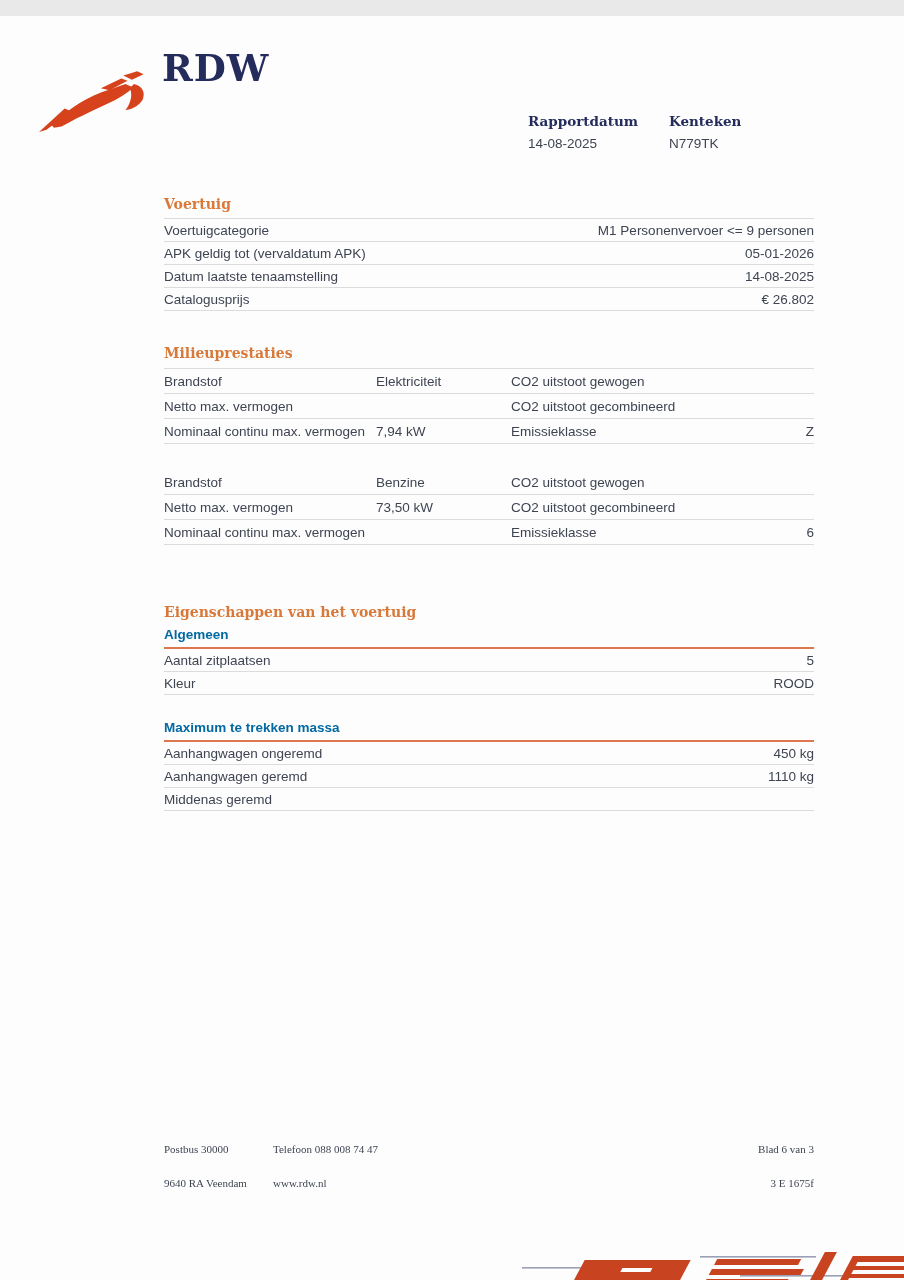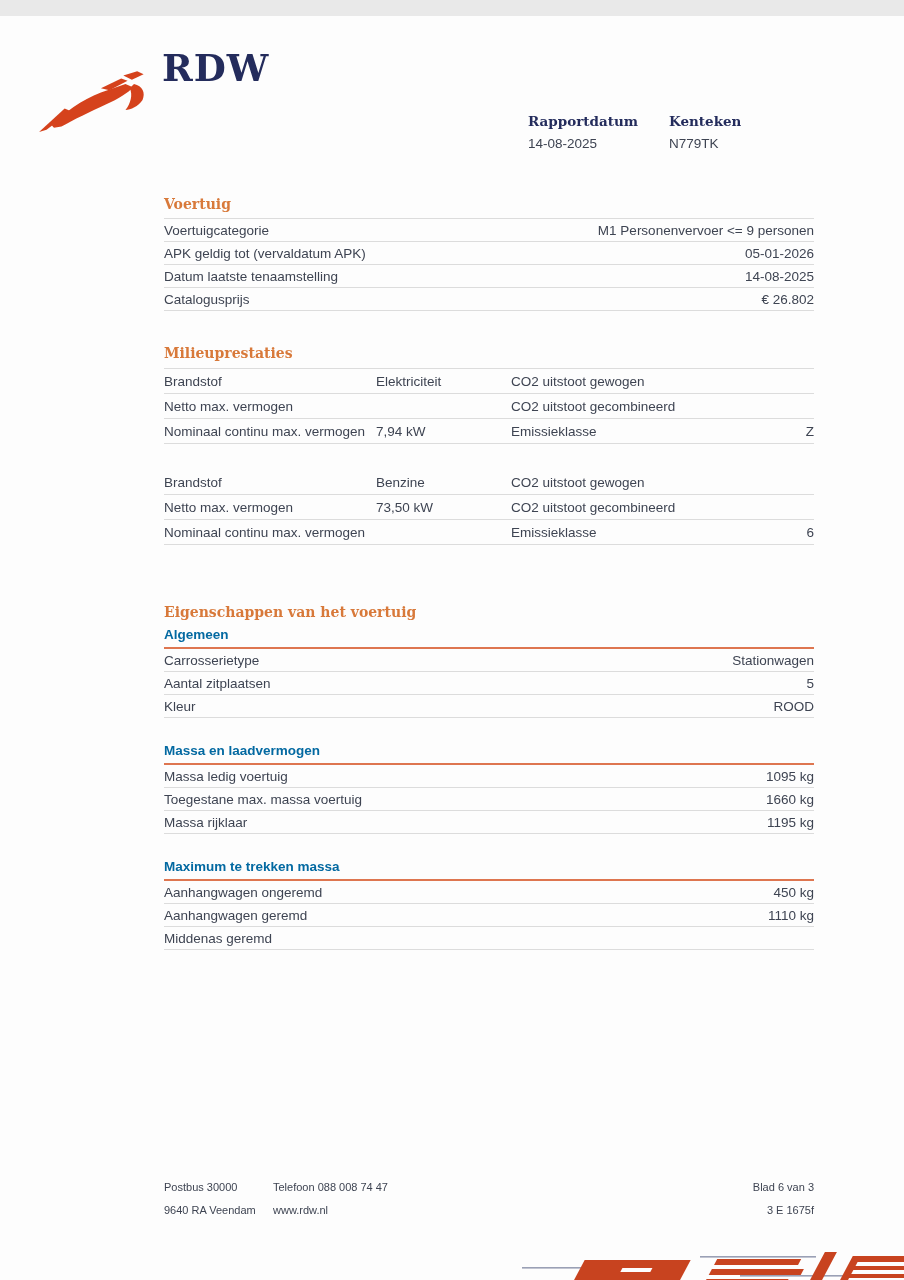--- a/index.html
+++ b/index.html
@@ -59,23 +59,23 @@
   
   .subsec { margin-top:25px; }
   .subsec.first { margin-top:7px; }
   .subsec-title {
     font-weight:bold; font-size:13.5px; color:#0369a1;
     padding-bottom:5px; border-bottom:2px solid #de7650;
   }
 
   
   .footer {
-    position:absolute; left:164px; top:1165px; width:650px;
-    display:grid; grid-template-columns:109px 1fr auto; row-gap:11px;
-    font-size:11px; color:#3e4452;
+    position:absolute; left:164px; top:1127px; width:650px;
+    display:grid; grid-template-columns:109px 1fr auto; row-gap:22px;
+    font-size:11px; color:#3e4452;font-family:Liberation Serif, serif;
   }
   .footer .right { text-align:right; }
 
   
   .speed-graphic { position:absolute; right:0; bottom:0; width:400px; height:46px; }
 </style>
 </head>
 <body>
 
 <div class="page">
@@ -170,49 +170,30 @@
       </div>
     </div>
   </div>
 
   <div class="sec-eigen">
     <div class="sec-heading">Eigenschappen van het voertuig</div>
 
     <div class="subsec first">
       <div class="subsec-title">Algemeen</div>
       <div class="kv-row">
-        <span class="kv-label">Carrosserietype</span>
-        <span class="kv-value">Stationwagen</span>
-      </div>
-      <div class="kv-row">
         <span class="kv-label">Aantal zitplaatsen</span>
         <span class="kv-value">5</span>
       </div>
       <div class="kv-row">
         <span class="kv-label">Kleur</span>
         <span class="kv-value">ROOD</span>
       </div>
     </div>
 
 
-    <div class="subsec">
-      <div class="subsec-title">Massa en laadvermogen</div>
-      <div class="kv-row">
-        <span class="kv-label">Massa ledig voertuig</span>
-        <span class="kv-value">1095 kg</span>
-      </div>
-      <div class="kv-row">
-        <span class="kv-label">Toegestane max. massa voertuig</span>
-        <span class="kv-value">1660 kg</span>
-      </div>
-      <div class="kv-row">
-        <span class="kv-label">Massa rijklaar</span>
-        <span class="kv-value">1195 kg</span>
-      </div>
-    </div>
 
     <div class="subsec">
       <div class="subsec-title">Maximum te trekken massa</div>
       <div class="kv-row">
         <span class="kv-label">Aanhangwagen ongeremd</span>
         <span class="kv-value">450 kg</span>
       </div>
       <div class="kv-row">
         <span class="kv-label">Aanhangwagen geremd</span>
         <span class="kv-value">1110 kg</span>

